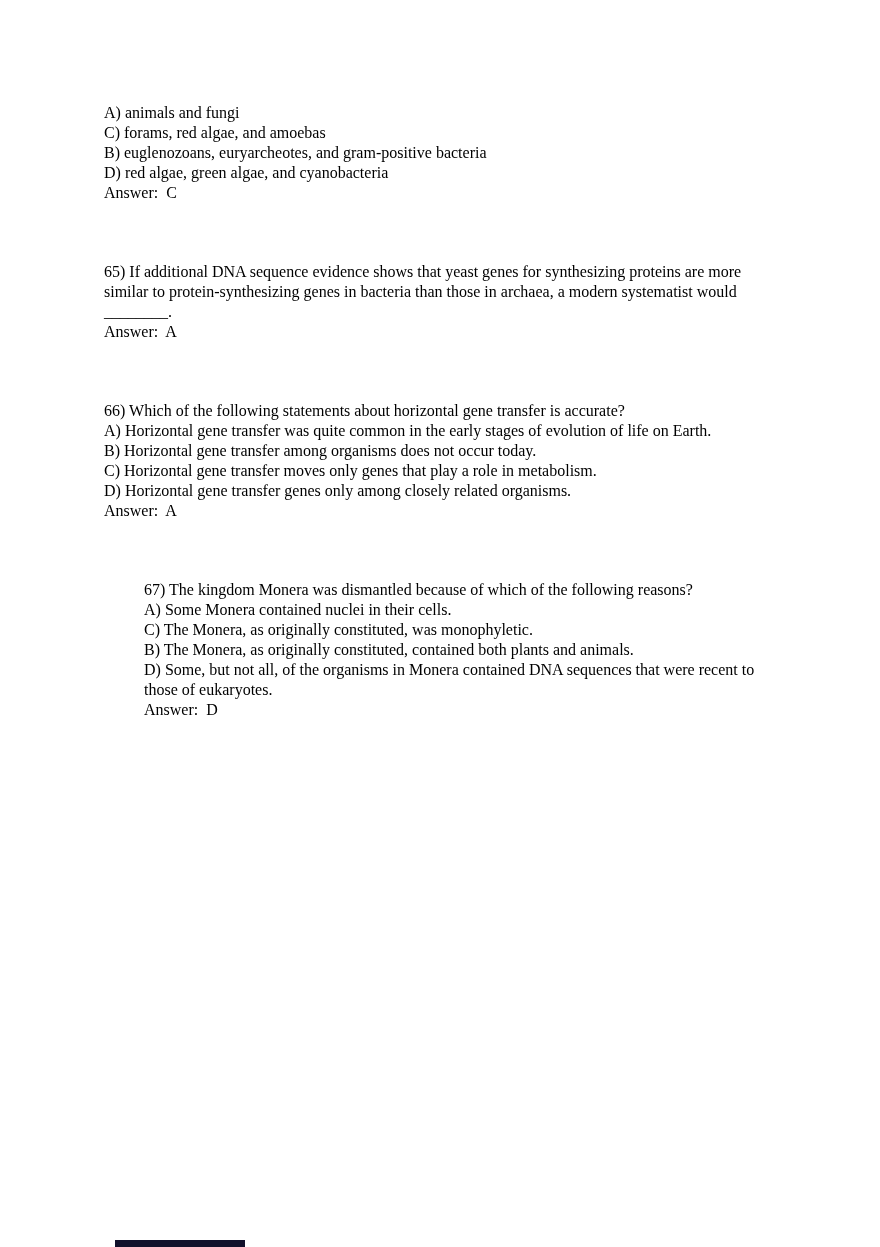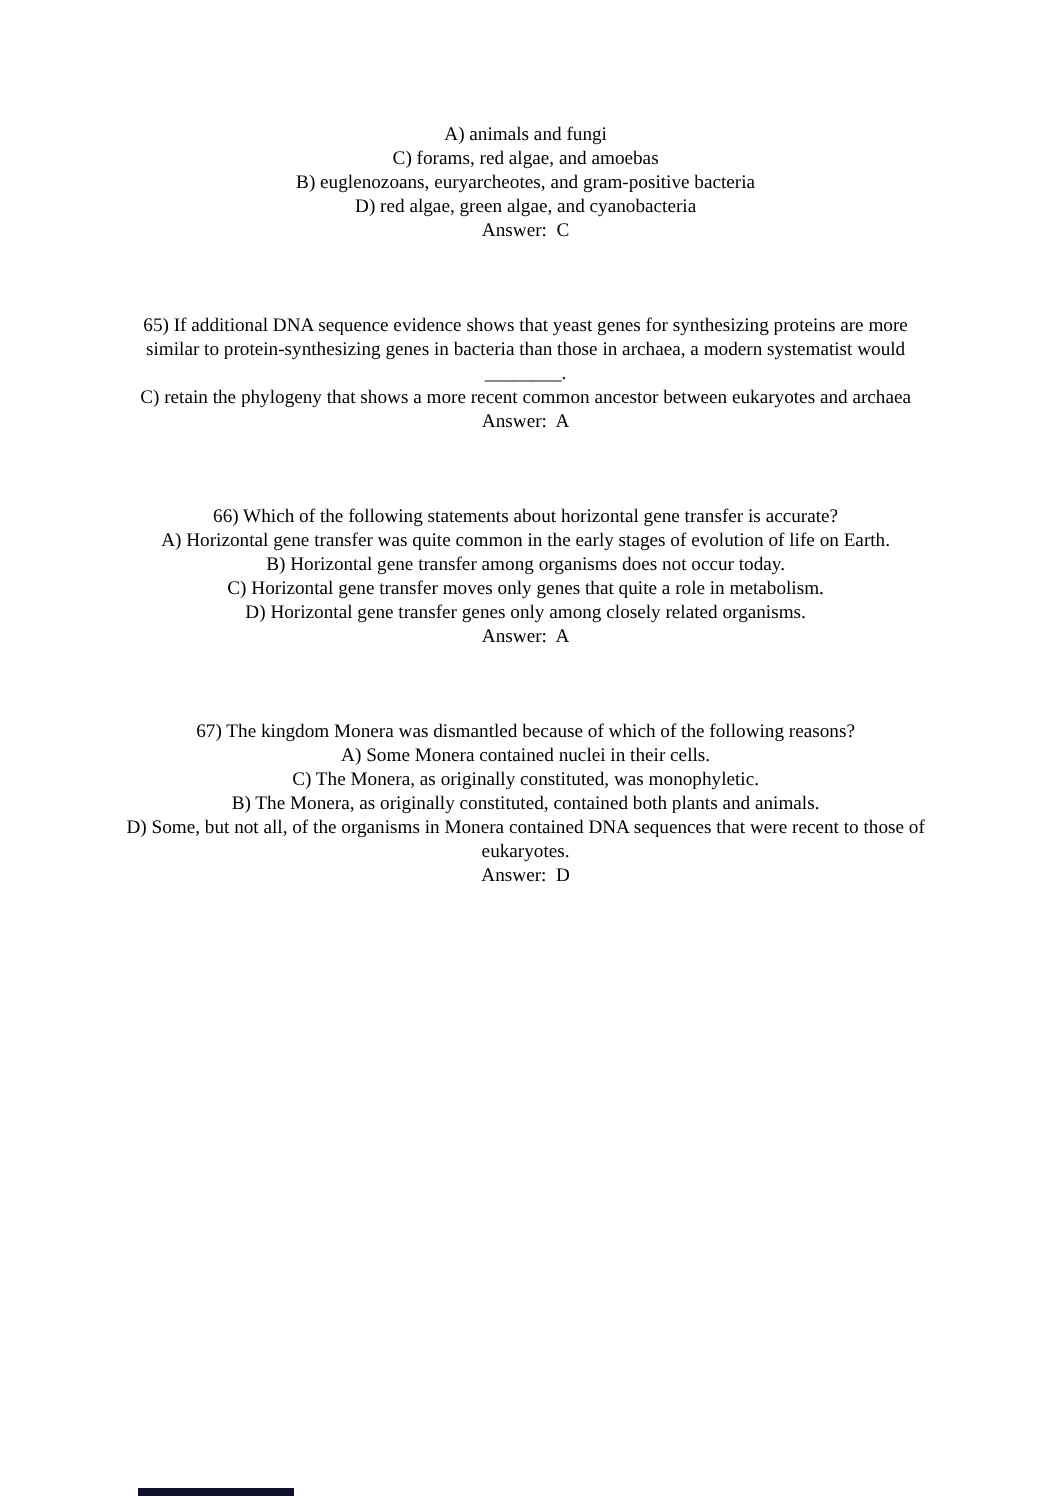--- a/index.html
+++ b/index.html
@@ -19,27 +19,27 @@
     position: absolute;
     top: 103px;
     left: 104px;
     width: 668px;
   }
   .question-block {
     margin: 0 0 59px 0;
   }
   .question-block:last-child {
     margin-bottom: 0;
+    margin-left: 40px;
   }
   .doc-line {
     margin: 0;
     font-size: 16px;
     line-height: 20px;
     white-space: pre-wrap;
-    text-align: center;
   }
   .bottom-bar {
     position: absolute;
     left: 115px;
     bottom: 0;
     width: 130px;
     height: 7px;
   }
 </style>
 </head>
@@ -48,28 +48,27 @@
 <div class="page-content">
     <div class="question-block">
       <p class="doc-line">A) animals and fungi</p>
       <p class="doc-line">C) forams, red algae, and amoebas</p>
       <p class="doc-line">B) euglenozoans, euryarcheotes, and gram-positive bacteria</p>
       <p class="doc-line">D) red algae, green algae, and cyanobacteria</p>
       <p class="doc-line">Answer:  C</p>
     </div>
     <div class="question-block">
       <p class="doc-line">65) If additional DNA sequence evidence shows that yeast genes for synthesizing proteins are more similar to protein-synthesizing genes in bacteria than those in archaea, a modern systematist would ________.</p>
-      <p class="doc-line">C) retain the phylogeny that shows a more recent common ancestor between eukaryotes and archaea</p>
       <p class="doc-line">Answer:  A</p>
     </div>
     <div class="question-block">
       <p class="doc-line">66) Which of the following statements about horizontal gene transfer is accurate?</p>
       <p class="doc-line">A) Horizontal gene transfer was quite common in the early stages of evolution of life on Earth.</p>
       <p class="doc-line">B) Horizontal gene transfer among organisms does not occur today.</p>
-      <p class="doc-line">C) Horizontal gene transfer moves only genes that quite a role in metabolism.</p>
+      <p class="doc-line">C) Horizontal gene transfer moves only genes that play a role in metabolism.</p>
       <p class="doc-line">D) Horizontal gene transfer genes only among closely related organisms.</p>
       <p class="doc-line">Answer:  A</p>
     </div>
     <div class="question-block">
       <p class="doc-line">67) The kingdom Monera was dismantled because of which of the following reasons?</p>
       <p class="doc-line">A) Some Monera contained nuclei in their cells.</p>
       <p class="doc-line">C) The Monera, as originally constituted, was monophyletic.</p>
       <p class="doc-line">B) The Monera, as originally constituted, contained both plants and animals.</p>
       <p class="doc-line">D) Some, but not all, of the organisms in Monera contained DNA sequences that were recent to those of eukaryotes.</p>
       <p class="doc-line">Answer:  D</p>

